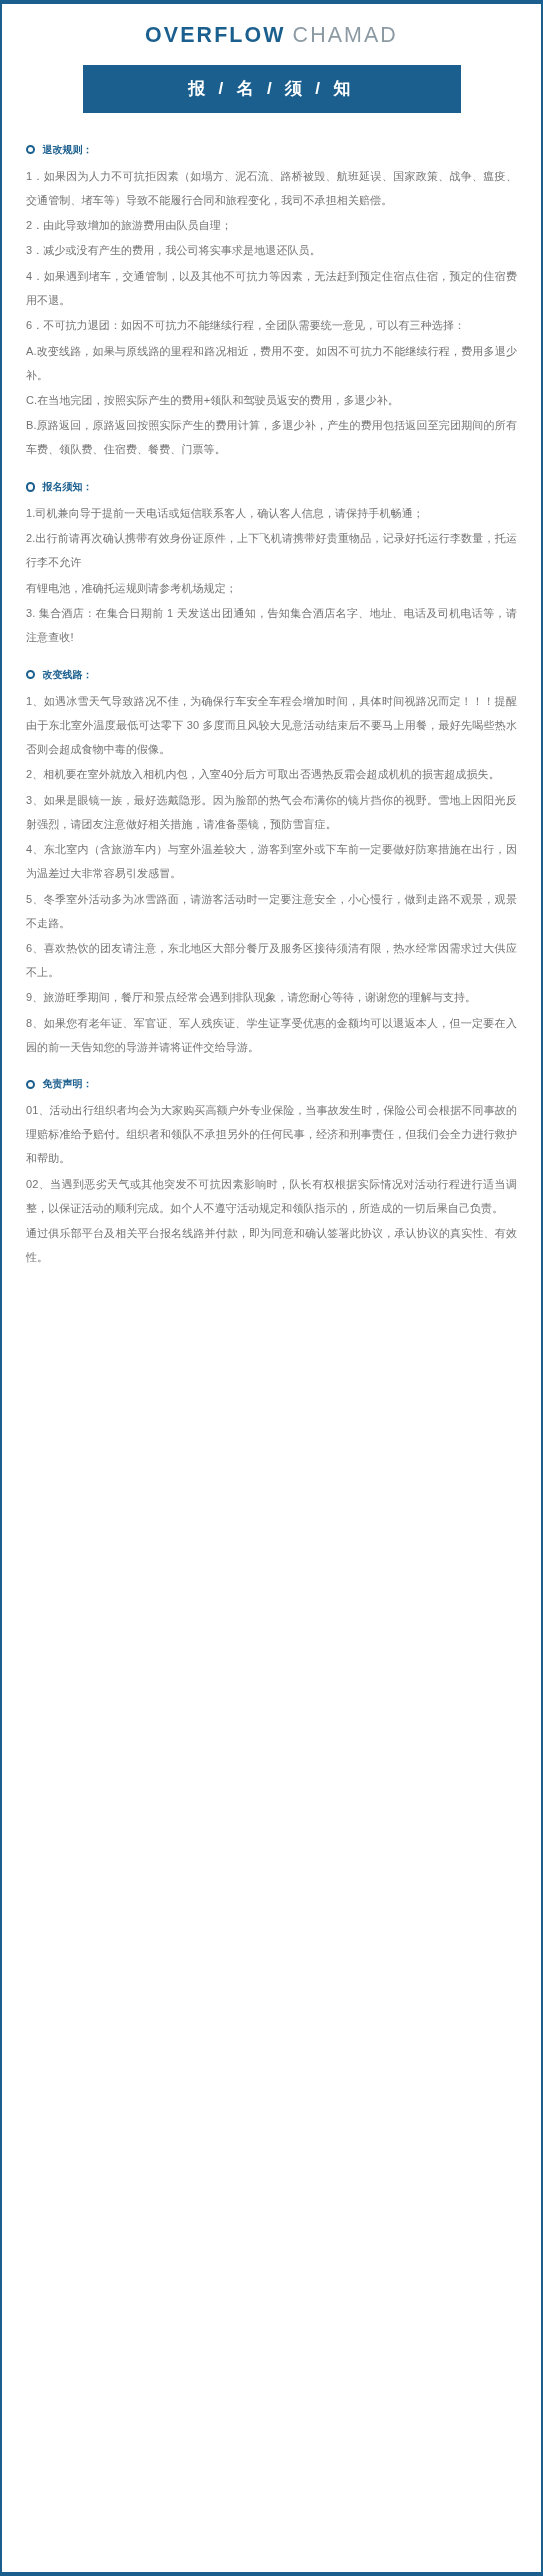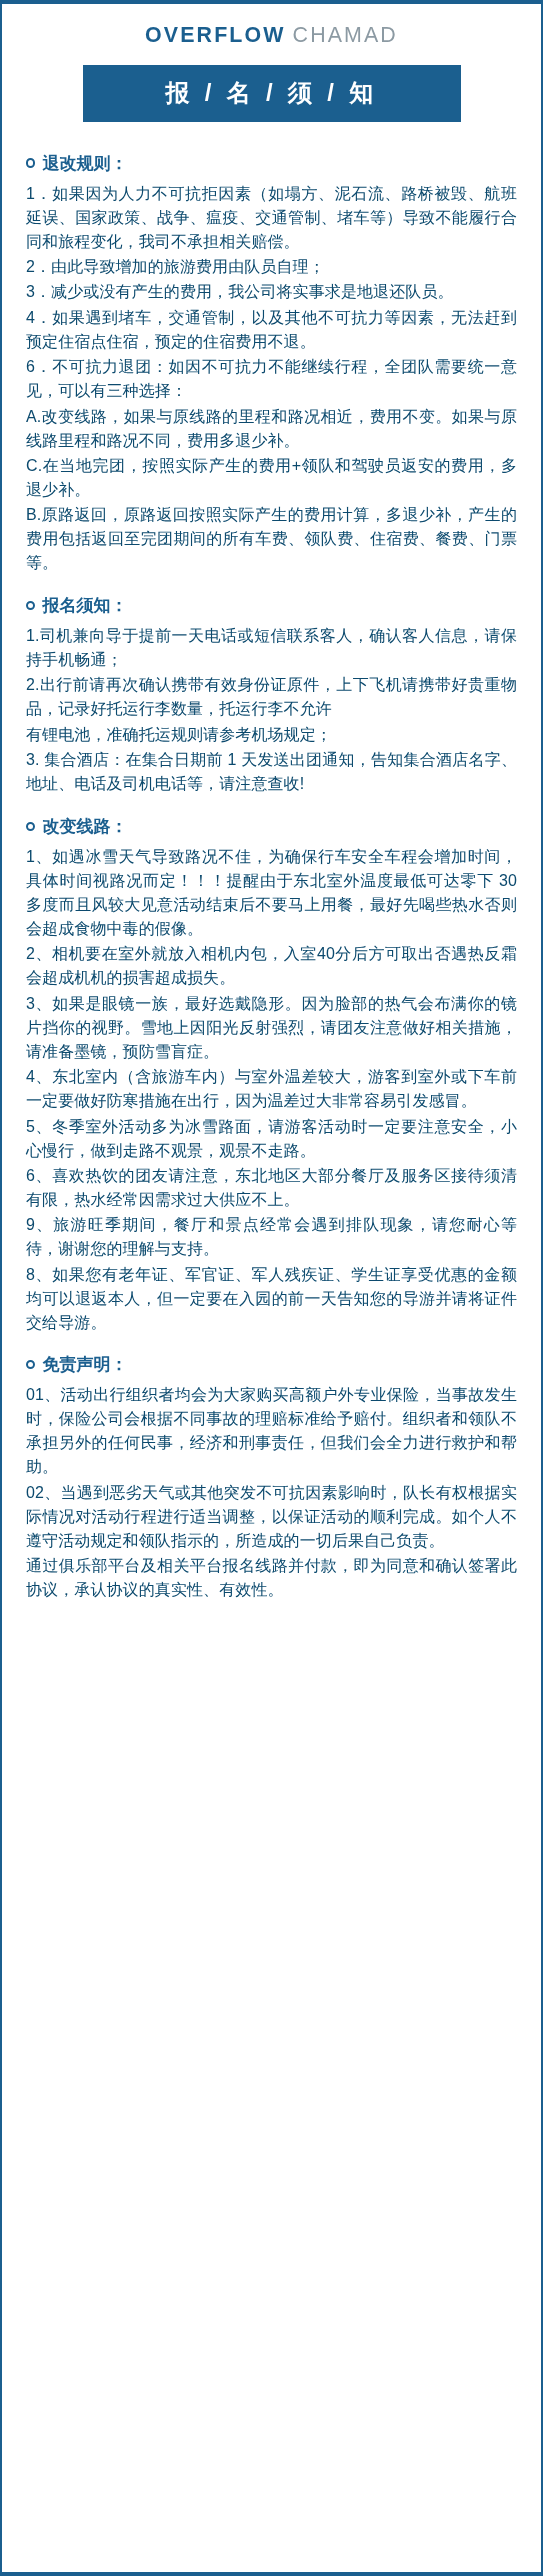--- a/index.html
+++ b/index.html
@@ -42,51 +42,51 @@
     font-weight: normal;
     letter-spacing: 2.1px;
     margin-left: 7.1px;
   }
   .title-bar {
     margin: 13px auto 4.3px auto;
     width: 378px;
     background: #1b5f8f;
     color: #ffffff;
     text-align: center;
-    font-size: 24px;
+    font-size: 17px;
     font-weight: bold;
     letter-spacing: 4.3px;
     padding: 11.4px 0 13px 0;
   }
   .content {
     padding: 7.1px 24px 0 24px;
   }
   .section {
     margin-top: 18.6px;
   }
   .section-head {
     display: flex;
     align-items: center;
     color: #1b5f8f;
-    font-size: 17px;
+    font-size: 10px;
     font-weight: bold;
     margin-bottom: 7.1px;
   }
   .bullet {
     width: 9.3px;
     height: 9.3px;
     border-radius: 50%;
     border: 2.1px solid #1b5f8f;
     display: inline-block;
     margin-right: 7.1px;
     box-sizing: border-box;
   }
   .para {
-    color: #0c4a6e;
-    font-size: 16px;
+    color: #737373;
+    font-size: 11px;
     line-height: 24px;
     text-align: justify;
     margin: 0 0 1.4px 0;
     letter-spacing: 0.1px;
   }
   .bottom-rule {
     height: 4.3px;
     background: #1b5f8f;
     width: 100%;
     position: absolute;
@@ -111,21 +111,21 @@
     <div class="section">
       <div class="section-head">
         <span class="bullet"></span>
         <span>退改规则：</span>
       </div>
       <p class="para">1．如果因为人力不可抗拒因素（如塌方、泥石流、路桥被毁、航班延误、国家政策、战争、瘟疫、交通管制、堵车等）导致不能履行合同和旅程变化，我司不承担相关赔偿。</p>
       <p class="para">2．由此导致增加的旅游费用由队员自理；</p>
       <p class="para">3．减少或没有产生的费用，我公司将实事求是地退还队员。</p>
       <p class="para">4．如果遇到堵车，交通管制，以及其他不可抗力等因素，无法赶到预定住宿点住宿，预定的住宿费用不退。</p>
       <p class="para">6．不可抗力退团：如因不可抗力不能继续行程，全团队需要统一意见，可以有三种选择：</p>
-      <p class="para">A.改变线路，如果与原线路的里程和路况相近，费用不变。如果与原线路里程和路况不同，费用多退少补。</p>
+      <p class="para">A.改变线路，如果与原线路的里程和路况相近，费用不变。如因不可抗力不能继续行程，费用多退少补。</p>
       <p class="para">C.在当地完团，按照实际产生的费用+领队和驾驶员返安的费用，多退少补。</p>
       <p class="para">B.原路返回，原路返回按照实际产生的费用计算，多退少补，产生的费用包括返回至完团期间的所有车费、领队费、住宿费、餐费、门票等。</p>
     </div>
 
     <div class="section">
       <div class="section-head">
         <span class="bullet"></span>
         <span>报名须知：</span>
       </div>
       <p class="para">1.司机兼向导于提前一天电话或短信联系客人，确认客人信息，请保持手机畅通；</p>

